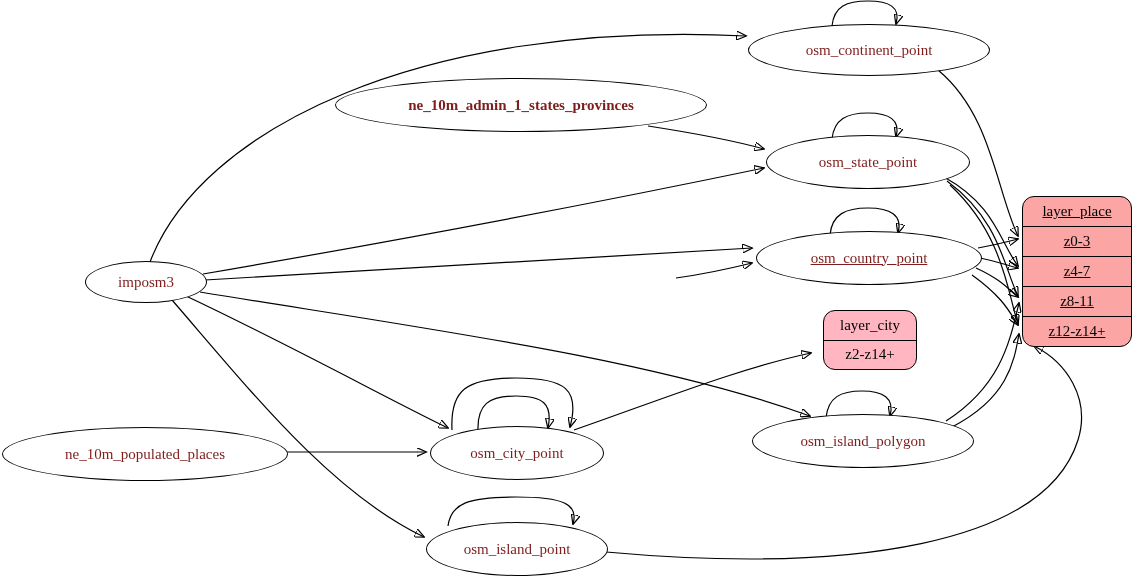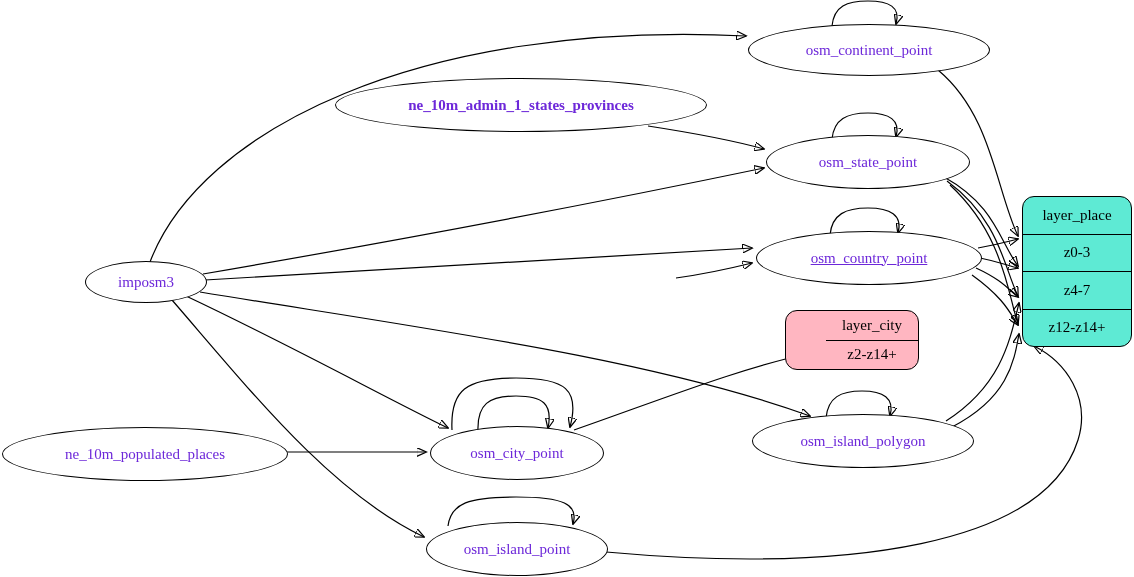--- a/index.html
+++ b/index.html
@@ -8,21 +8,21 @@
     width:1134px;height:577px;
     background:#fff;
     font-family:"Liberation Serif","DejaVu Serif",serif;
     overflow:hidden;
   }
   svg.edges{position:absolute;left:0;top:0;width:1134px;height:577px;}
   svg.edges path{fill:none;stroke:#000;stroke-width:1.2px;}
   .node{
     position:absolute;
     display:flex;align-items:center;justify-content:center;
-    font-size:15px;color:#6d28d9;white-space:nowrap;
+    font-size:15px;color:#7f1d1d;white-space:nowrap;
   }
   .ellipse{
     background:#fff;
     border:1.4px solid #000;
     border-radius:50%;
   }
   .record{
     position:absolute;
     border:1.6px solid #000;
     border-radius:12px;
@@ -95,25 +95,26 @@
   <div class="node ellipse" style="left:766px;top:135px;width:202px;height:52px;">osm_state_point</div>
 
   <div class="node ellipse" style="left:756px;top:231px;width:224px;height:52px;text-decoration:underline;">osm_country_point</div>
 
   <div class="node ellipse" style="left:752px;top:414px;width:220px;height:52px;">osm_island_polygon</div>
 
   <div class="node ellipse" style="left:430px;top:426px;width:172px;height:52px;">osm_city_point</div>
 
   <div class="node ellipse" style="left:426px;top:522px;width:180px;height:52px;">osm_island_point</div>
 
-  <div class="record" style="left:785px;top:310px;width:92px;height:58px;background:#ffb6c1;padding-left:40px;">
+  <div class="record" style="left:823px;top:310px;width:92px;height:58px;background:#ffb6c1;">
     <div class="cell">layer_city</div>
     <div class="cell">z2-z14+</div>
   </div>
 
-  <div class="record" style="left:1022px;top:196px;width:108px;height:149px;background:#5eead4;">
+  <div class="record" style="left:1022px;top:196px;width:108px;height:149px;background:#fca5a5;text-decoration:underline;">
     <div class="cell">layer_place</div>
     <div class="cell">z0-3</div>
     <div class="cell">z4-7</div>
+    <div class="cell">z8-11</div>
     <div class="cell">z12-z14+</div>
   </div>
 
 </div>
 
 </body></html>

